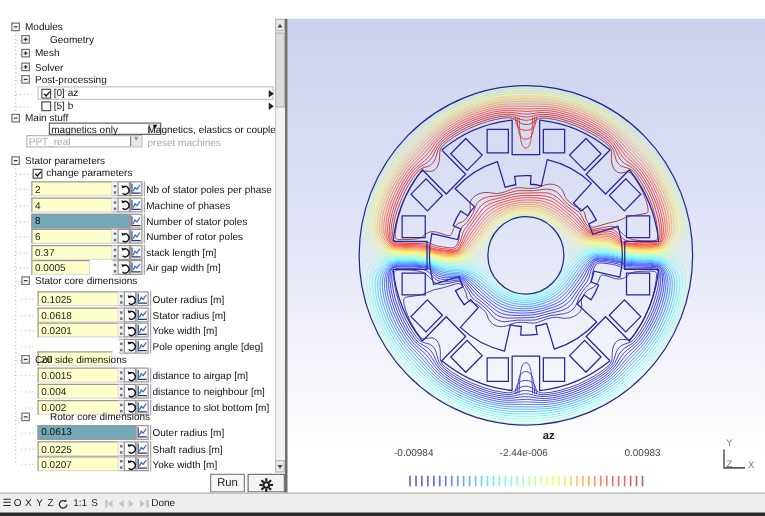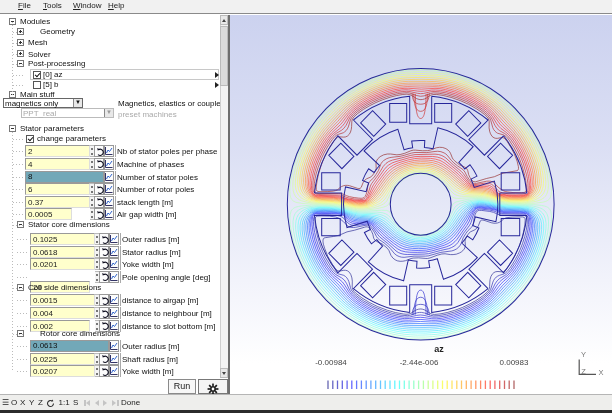--- a/index.html
+++ b/index.html
@@ -38,26 +38,20 @@
 #winbot{left:0;top:410px;width:612px;height:3px;background:#2b2b2b}
 .combo{position:absolute;height:10px;background:#fff;border:1px solid #666;font-size:8px;
  color:#111;padding:0 1px;line-height:9px}
 .combo .arr{position:absolute;right:0;top:0;width:9px;height:8px;background:#e8e8e8;
  border-left:1px solid #888;text-align:center;line-height:7px;font-size:6px;color:#111}
 .gray{color:#aaa!important;border-color:#bbb!important}
 .gray .arr{color:#999}
 </style></head><body>
 <div id="app">
 <div id="glbg" class="ab"></div>
-<div id="menubar" class="ab">
-      <span style="left:18px"><u>F</u>ile</span>
-      <span style="left:43px"><u>T</u>ools</span>
-      <span style="left:73px"><u>W</u>indow</span>
-      <span style="left:108px"><u>H</u>elp</span>
-    </div>
     <div id="panel" class="ab">
       <span class="bx" style="left:9px;top:2.6999999999999993px">
         <i></i>
       </span>
       <div class="trow" style="left:20px;top:1.6999999999999993px">Modules</div>
       <span class="bx" style="left:17px;top:13.299999999999997px">
         <i></i>
         <b></b>
       </span>
       <div class="trow" style="left:40px;top:12.299999999999997px">Geometry</div>
@@ -79,21 +73,21 @@
       <div class="trow" style="left:43px;top:54.5px">[0] az</div>
       <span class="cb" style="left:33px;top:66.0px"></span>
       <div class="trow" style="left:43px;top:65.0px">[5] b</div>
       <span class="bx" style="left:9px;top:76.2px">
         <i></i>
       </span>
       <div class="trow" style="left:20px;top:75.2px">Main stuff</div>
       <div class="ab" style="left:30px;top:53.5px;width:189px;height:11px;border:1px solid #c8c8c8"></div>
       <div class="ab" style="left:215px;top:56.5px;width:0;height:0;border-left:4px solid #222;border-top:3px solid transparent;border-bottom:3px solid transparent"></div>
       <div class="ab" style="left:215px;top:67.0px;width:0;height:0;border-left:4px solid #222;border-top:3px solid transparent;border-bottom:3px solid transparent"></div>
-      <div class="combo" style="left:3px;top:82.9px;width:80px">magnetics only<span class="arr">▼</span></div>
+      <div class="combo" style="left:39px;top:82.9px;width:90px">magnetics only<span class="arr">▼</span></div>
       <div class="trow" style="left:118px;top:83.5px">Magnetics, elastics or coupled s</div>
       <div class="combo gray" style="left:21px;top:93.4px;width:93px">PPT_real<span class="arr">▼</span></div>
       <div class="trow" style="left:118px;top:94.5px;color:#aaa">preset machines</div>
       <span class="bx" style="left:9px;top:110.30000000000001px">
         <i></i>
       </span>
       <div class="trow" style="left:20px;top:109.30000000000001px">Stator parameters</div>
       <span class="cb on" style="left:26px;top:120.19999999999999px"></span>
       <div class="trow" style="left:37px;top:119.19999999999999px">change parameters</div>
       <div class="yellow" style="left:25px;top:130.3px;width:65px">2</div>
@@ -282,21 +276,21 @@
         </svg>
       </div>
       <div class="icbtn" style="left:109px;top:292.0px">
         <svg width="8" height="10" viewBox="0 0 8 10" style="position:absolute;left:0px;top:0px">
           <path d="M0.5 1 L0.5 8.5 L7.5 8.5" fill="none" stroke="#336" stroke-width="1"></path>
           <path d="M1.5 7 L3 4 L4.5 5.5 L7 2" fill="none" stroke="#36c" stroke-width="1"></path>
         </svg>
       </div>
       <div class="vsep" style="left:120px;top:292.0px;height:12px"></div>
       <div class="lbl" style="left:122px;top:294.0px">distance to neighbour [m]</div>
-      <div class="yellow" style="left:30px;top:304.5px;width:60px">0.002</div>
+      <div class="yellow" style="left:30px;top:304.5px;width:70px">0.002</div>
       <div class="spin" style="left:95px;top:304.5px"></div>
       <div class="icbtn" style="left:99px;top:304.5px">
         <svg width="9" height="11" viewBox="0 0 9 11" style="position:absolute;left:0.5px;top:0.5px">
           <path d="M2.0 7.6 a3.1 3.1 0 1 0 0.4 -4.9" fill="none" stroke="#112" stroke-width="1.1"></path>
           <path d="M1.2 1.0 L1.7 3.6 L4.2 2.6 Z" fill="#112"></path>
         </svg>
       </div>
       <div class="icbtn" style="left:109px;top:304.5px">
         <svg width="8" height="10" viewBox="0 0 8 10" style="position:absolute;left:0px;top:0px">
           <path d="M0.5 1 L0.5 8.5 L7.5 8.5" fill="none" stroke="#336" stroke-width="1"></path>

